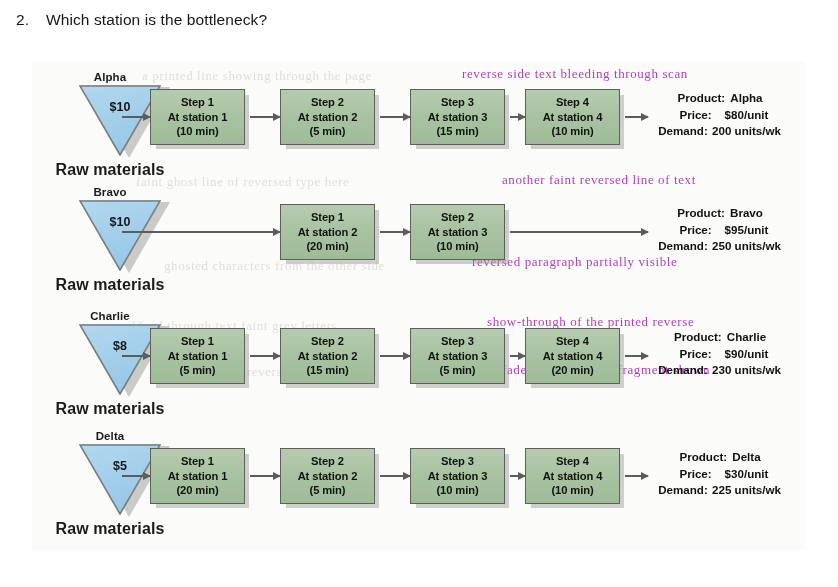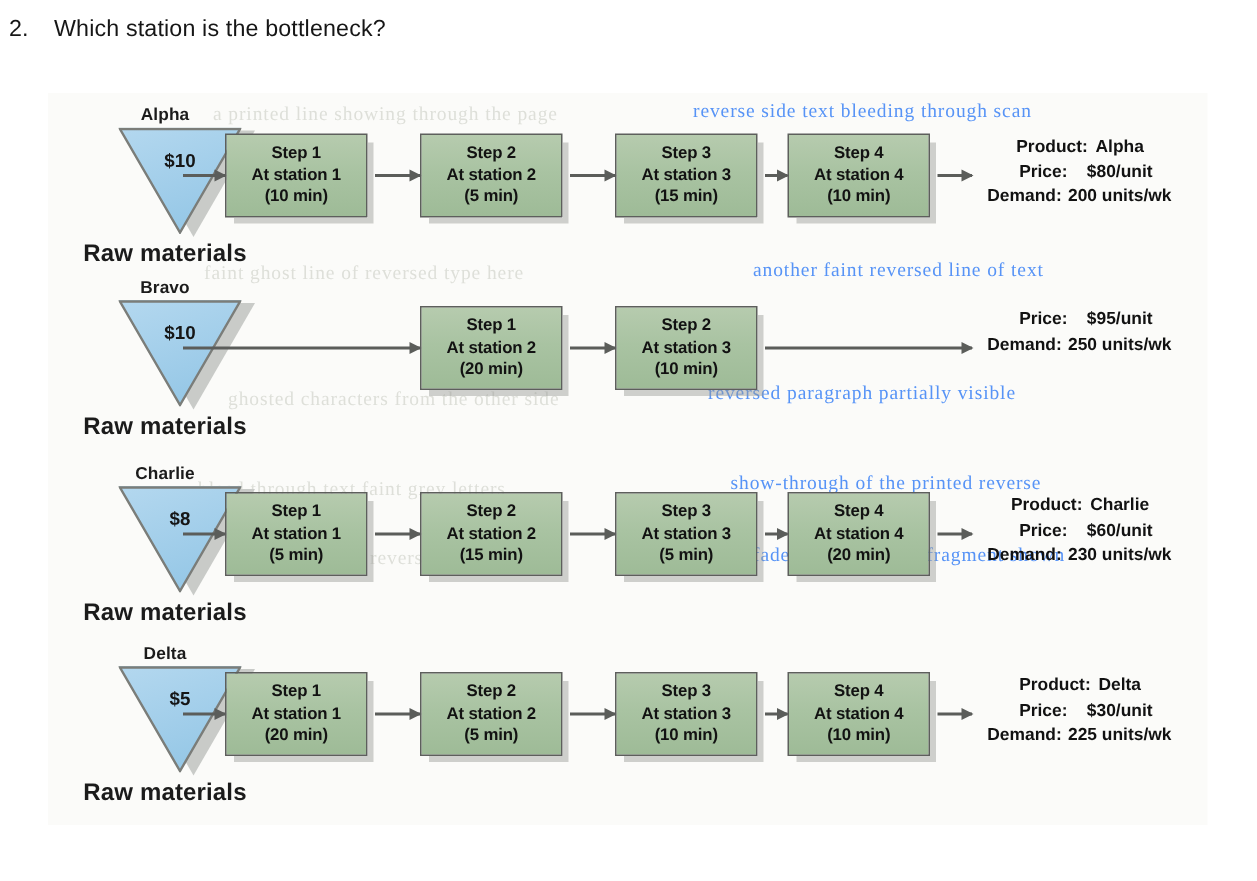--- a/index.html
+++ b/index.html
@@ -12,21 +12,21 @@
     width: 838px;
     height: 587px;
     position: relative;
     font-family: "Liberation Sans", sans-serif;
     overflow: hidden;
   }
 
   
   #question-heading {
     position: absolute;
-    left: 6px;
+    left: 16px;
     top: 11px;
     font-size: 15.5px;
     color: #161616;
     letter-spacing: .1px;
     white-space: nowrap;
   }
   #question-heading .q-num {
     display: inline-block;
     width: 30px;
   }
@@ -46,21 +46,21 @@
     position: absolute;
     color: #d9dbd4;
     font-family: "Liberation Serif", serif;
     font-size: 13px;
     letter-spacing: .6px;
     white-space: nowrap;
     pointer-events: none;
     user-select: none;
     opacity: .85;
   }
-  .bleed.b2 { color: #3b82f6; }
+  .bleed.b2 { color: #a21caf; }
 
   
   .product-row {
     position: absolute;
     left: 0;
     width: 773px;
     height: 118px;
   }
 
   
@@ -194,21 +194,21 @@
   <span class="q-num">2.</span><span>Which station is the bottleneck?</span>
 </div>
 
 <div id="figure-scan">
 
   <div id="bleed-layer">
       <div class="bleed" style="left: 110px; top: 6px;">a printed line showing through the page</div>
       <div class="bleed b2" style="left: 430px; top: 4px;">reverse side text bleeding through scan</div>
       <div class="bleed" style="left: 104px; top: 112px;">faint ghost line of reversed type here</div>
       <div class="bleed b2" style="left: 470px; top: 110px;">another faint reversed line of text</div>
-      <div class="bleed" style="left: 120px; top: 196px;">ghosted characters from the other side</div>
+      <div class="bleed" style="left: 132px; top: 196px;">ghosted characters from the other side</div>
       <div class="bleed b2" style="left: 440px; top: 192px;">reversed paragraph partially visible</div>
       <div class="bleed" style="left: 100px; top: 256px;">bleed through text faint grey letters</div>
       <div class="bleed b2" style="left: 455px; top: 252px;">show-through of the printed reverse</div>
       <div class="bleed" style="left: 130px; top: 302px;">lightly visible reversed sentence</div>
       <div class="bleed b2" style="left: 470px; top: 300px;">faded mirrored text fragment shown</div>
     </div>
 
   <div id="rows-layer">
       <div class="product-row" style="top: 1px;">
         <div class="tri-wrap">
@@ -270,20 +270,21 @@
         </div>
         <div class="step-box" style="left: 378px;">
           <span class="ln">Step 2</span>
           <span class="ln">At station 3</span>
           <span class="ln">(10 min)</span>
         </div>
         <div class="arrow" style="left: 90px; width: 158px;"></div>
         <div class="arrow" style="left: 348px; width: 30px;"></div>
         <div class="arrow" style="left: 478px; width: 138px;"></div>
         <div class="info">
+          <span class="row"><span class="k">Product:</span><span class="v">Bravo</span></span>
           <span class="row"><span class="k">Price:</span><span class="v">$95/unit</span></span>
           <span class="row"><span class="k">Demand:</span><span class="v">250 units/wk</span></span>
         </div>
       </div>
       <div class="product-row" style="top: 240px;">
         <div class="tri-wrap">
           <div class="tri-label">Charlie</div>
           <div class="tri-shadow"></div>
           <div class="tri-outline"></div>
           <svg class="tri-edge" viewBox="0 0 82 71">
@@ -312,21 +313,21 @@
           <span class="ln">At station 4</span>
           <span class="ln">(20 min)</span>
         </div>
         <div class="arrow" style="left: 90px; width: 28px;"></div>
         <div class="arrow" style="left: 218px; width: 30px;"></div>
         <div class="arrow" style="left: 348px; width: 30px;"></div>
         <div class="arrow" style="left: 478px; width: 15px;"></div>
         <div class="arrow" style="left: 593px; width: 23px;"></div>
         <div class="info">
           <span class="row"><span class="k">Product:</span><span class="v">Charlie</span></span>
-          <span class="row"><span class="k">Price:</span><span class="v">$60/unit</span></span>
+          <span class="row"><span class="k">Price:</span><span class="v">$90/unit</span></span>
           <span class="row"><span class="k">Demand:</span><span class="v">230 units/wk</span></span>
         </div>
       </div>
       <div class="product-row" style="top: 360px;">
         <div class="tri-wrap">
           <div class="tri-label">Delta</div>
           <div class="tri-shadow"></div>
           <div class="tri-outline"></div>
           <svg class="tri-edge" viewBox="0 0 82 71">
             <polygon points="1,1 81,1 41,70" fill="none" stroke="#7b7d79" stroke-width="1.6"></polygon>

